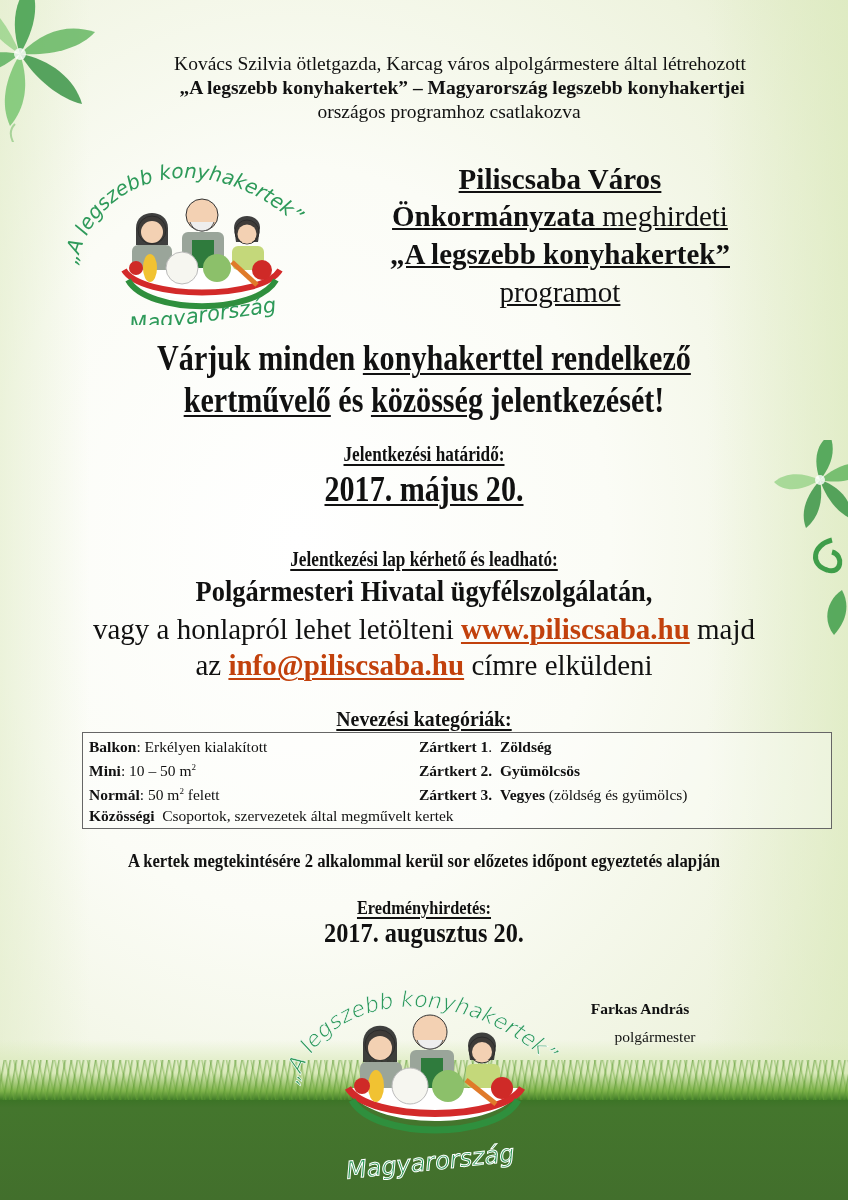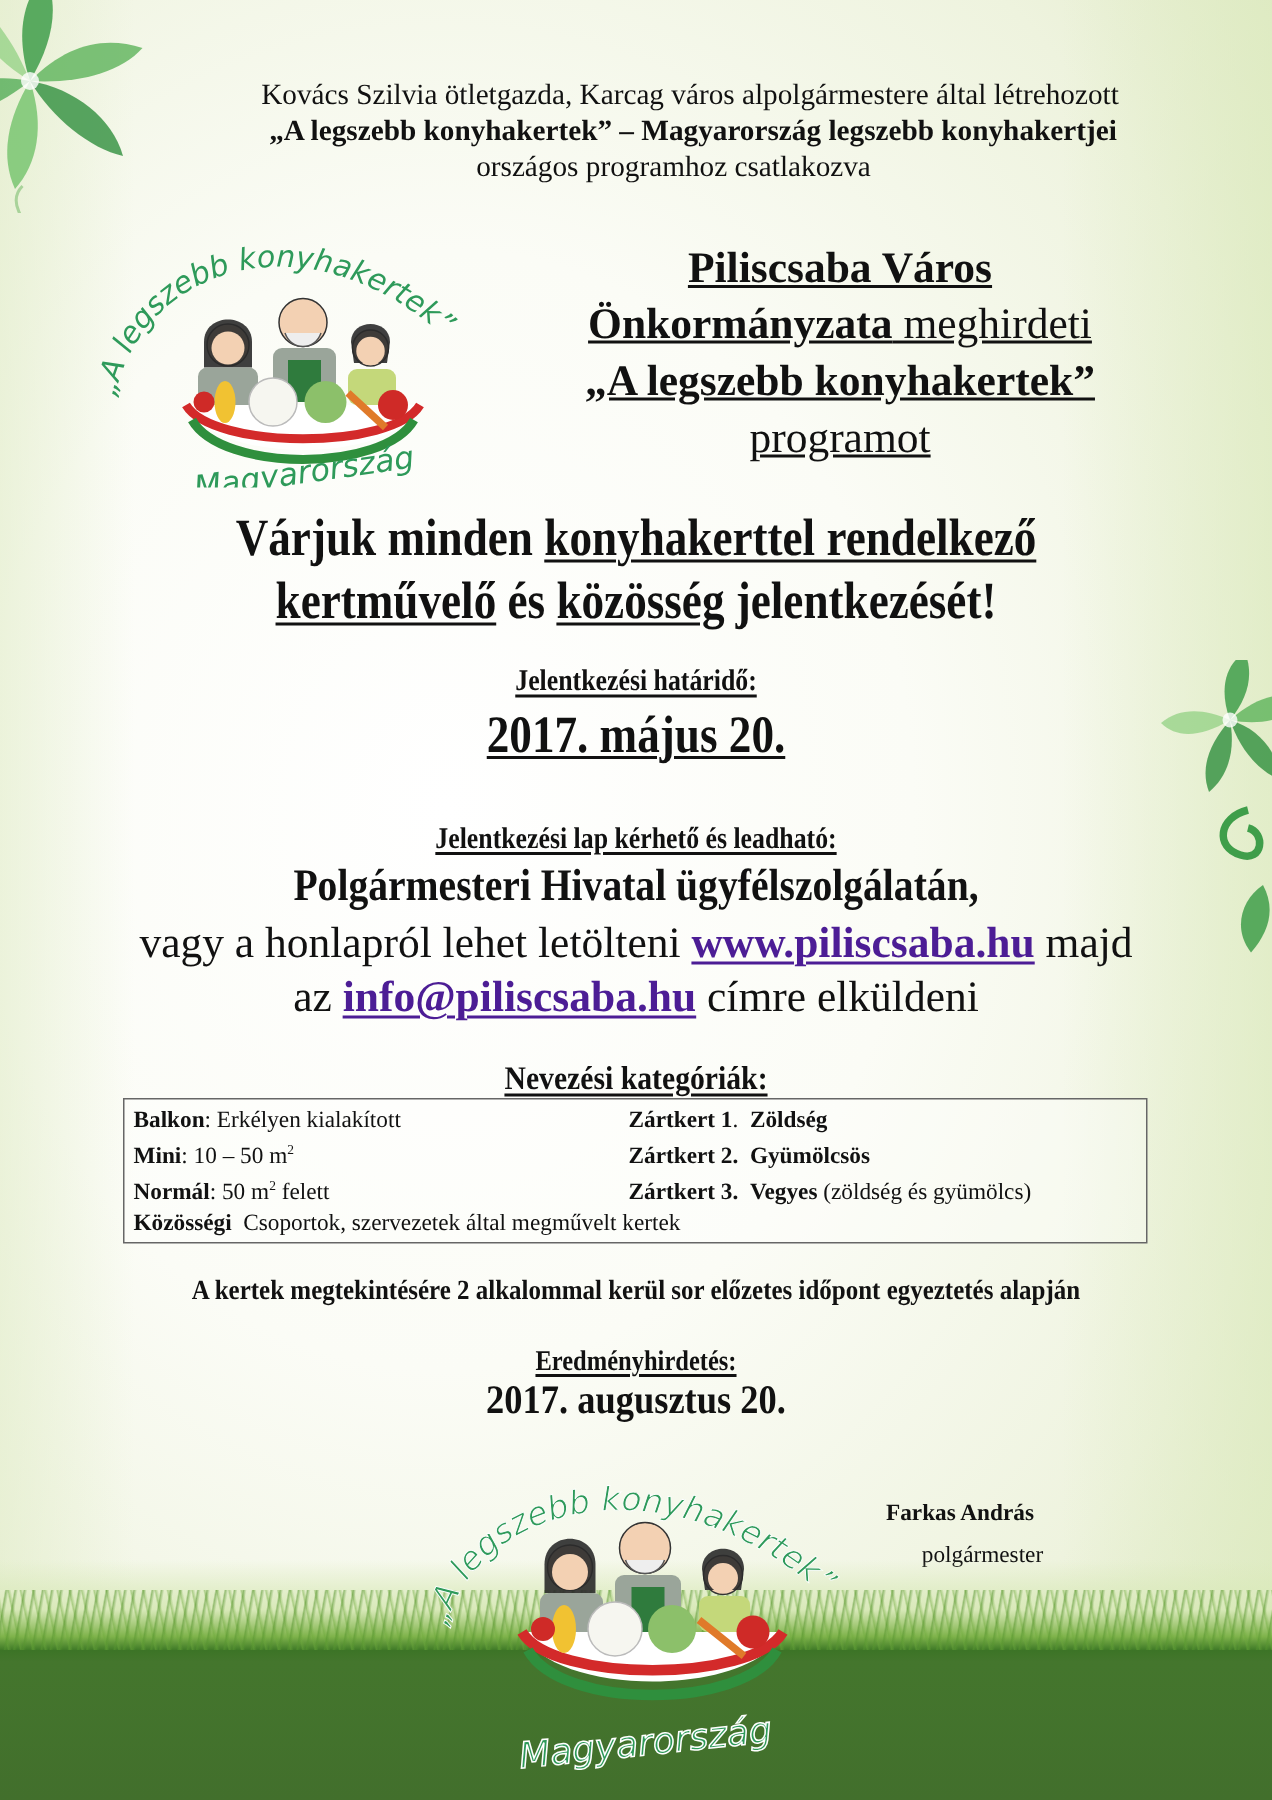--- a/index.html
+++ b/index.html
@@ -59,25 +59,25 @@
   .invite1 { top: 339px; font-size: 35px; font-weight: bold; transform: scaleX(0.86); }
   .invite2 { top: 381px; font-size: 35px; font-weight: bold; transform: scaleX(0.86); }
 
   .deadline-label { top: 443px; font-size: 20px; font-weight: bold; transform: scaleX(0.86); }
   .deadline-date { top: 470px; font-size: 35px; font-weight: bold; transform: scaleX(0.86); }
 
   .form-label { top: 548px; font-size: 20px; font-weight: bold; transform: scaleX(0.86); }
   .office { top: 574px; font-size: 30px; font-weight: bold; transform: scaleX(0.88); }
   .download { top: 613px; font-size: 29px; }
   .email-line { top: 649px; font-size: 29px; }
-  .link { color: #4c1d95; font-weight: bold; text-decoration: underline; text-decoration-thickness: 2px; text-underline-offset: 3px; }
+  .link { color: #c2410c; font-weight: bold; text-decoration: underline; text-decoration-thickness: 2px; text-underline-offset: 3px; }
 
   .cat-title { top: 706px; font-size: 22px; font-weight: bold; transform: scaleX(0.9); }
   .cat-box {
-    position: absolute; left: 82px; top: 732px; width: 683px; height: 97px;
+    position: absolute; left: 82px; top: 732px; width: 750px; height: 97px;
     border: 1.5px solid #666;
     background: rgba(255,255,255,0.35);
     font-size: 15.5px;
   }
   .cat-row { position: absolute; white-space: nowrap; }
   .c1 { left: 6px; }
   .c2 { left: 336px; }
   .r1 { top: 5px; } .r2 { top: 29px; } .r3 { top: 53px; } .r4 { top: 74px; }
   sup { font-size: 9px; vertical-align: 6px; line-height: 0; }
 

